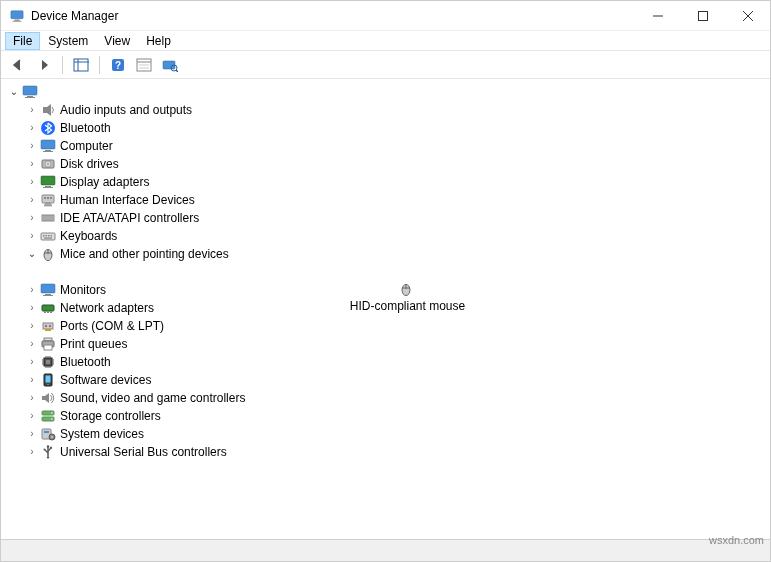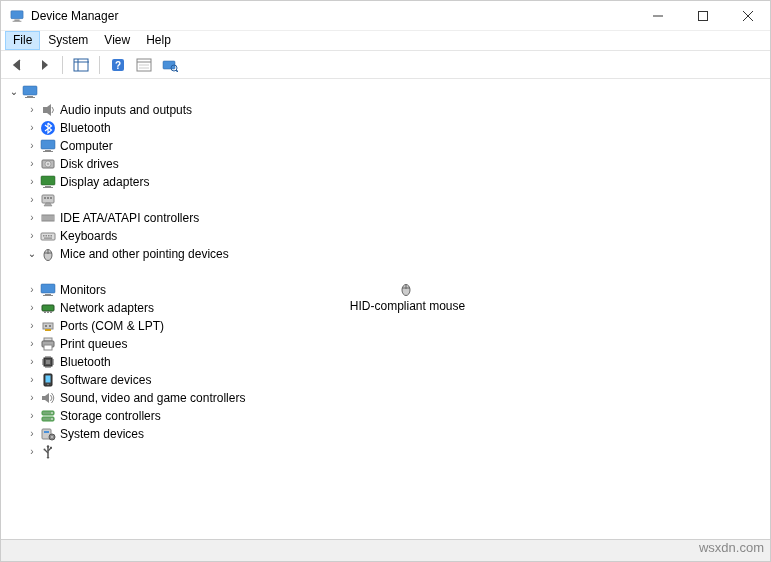--- a/index.html
+++ b/index.html
@@ -42,20 +42,21 @@
     align-items: center;
     justify-content: center;
     color: #555;
     font-size: 13px;
     font-family: Arial, sans-serif;
   }
   
   .menubar {
     height: 20px;
     display: flex;
+    align-items: center;
     padding: 0 4px;
     border-bottom: 1px solid #e5e5e5;
   }
   .menubar .menu-item {
     padding: 2px 8px;
   }
   .menubar .menu-item.selected {
     background: #cce8ff;
     border: 1px solid #99d1ff;
     padding: 1px 7px;
@@ -113,22 +114,22 @@
   .indent-2 { padding-left: 40px; flex-direction: column; }
   
   .statusbar {
     height: 22px;
     border-top: 1px solid #d0d0d0;
     background: #f0f0f0;
   }
   .watermark {
     position: absolute;
     right: 6px;
-    bottom: 6px;
-    font-size: 13px;
+    bottom: 15px;
+    font-size: 11px;
     color: #888;
     font-family: Arial, sans-serif;
   }
   svg { display: block; }
 </style>
 </head>
 <body>
 
 <div class="titlebar">
   <span class="app-icon">
@@ -282,20 +283,21 @@
         <span class="expander">›</span>
         <span class="icon">
           <svg width="16" height="16">
             <rect x="2" y="3" width="12" height="8" rx="1" fill="#ccc" stroke="#888"></rect>
             <rect x="4" y="5" width="2" height="2" fill="#888"></rect>
             <rect x="7" y="5" width="2" height="2" fill="#888"></rect>
             <rect x="10" y="5" width="2" height="2" fill="#888"></rect>
             <path d="M6 11 L10 11 L12 14 L4 14 Z" fill="#aaa" stroke="#777" stroke-width="0.5"></path>
           </svg>
         </span>
+        <span class="label">Human Interface Devices</span>
       </div>
       <div class="tree-row indent-1">
         <span class="expander">›</span>
         <span class="icon">
           <svg width="16" height="16">
             <rect x="2" y="5" width="12" height="6" fill="#ccc" stroke="#888"></rect>
             <line x1="4" y1="5" x2="4" y2="11" stroke="#888"></line>
             <line x1="6" y1="5" x2="6" y2="11" stroke="#888"></line>
             <line x1="8" y1="5" x2="8" y2="11" stroke="#888"></line>
             <line x1="10" y1="5" x2="10" y2="11" stroke="#888"></line>
@@ -461,19 +463,20 @@
           <svg width="16" height="16">
             <path d="M8 2 L8 13" stroke="#555" stroke-width="1.5"></path>
             <circle cx="8" cy="2.5" r="1.2" fill="#555"></circle>
             <path d="M8 9 L5 6" stroke="#555" stroke-width="1.2"></path>
             <circle cx="4.5" cy="5.5" r="1" fill="#555"></circle>
             <path d="M8 7 L11 4" stroke="#555" stroke-width="1.2"></path>
             <rect x="10" y="2.8" width="2" height="2" fill="#555"></rect>
             <path d="M6.5 13 L9.5 13 L8 15 Z" fill="#555"></path>
           </svg>
         </span>
+        <span class="label">Universal Serial Bus controllers</span>
       </div>
     </div>
 </div>
 
 <div class="statusbar"></div>
 
 <div class="watermark">wsxdn.com</div>
 
 </body></html>

